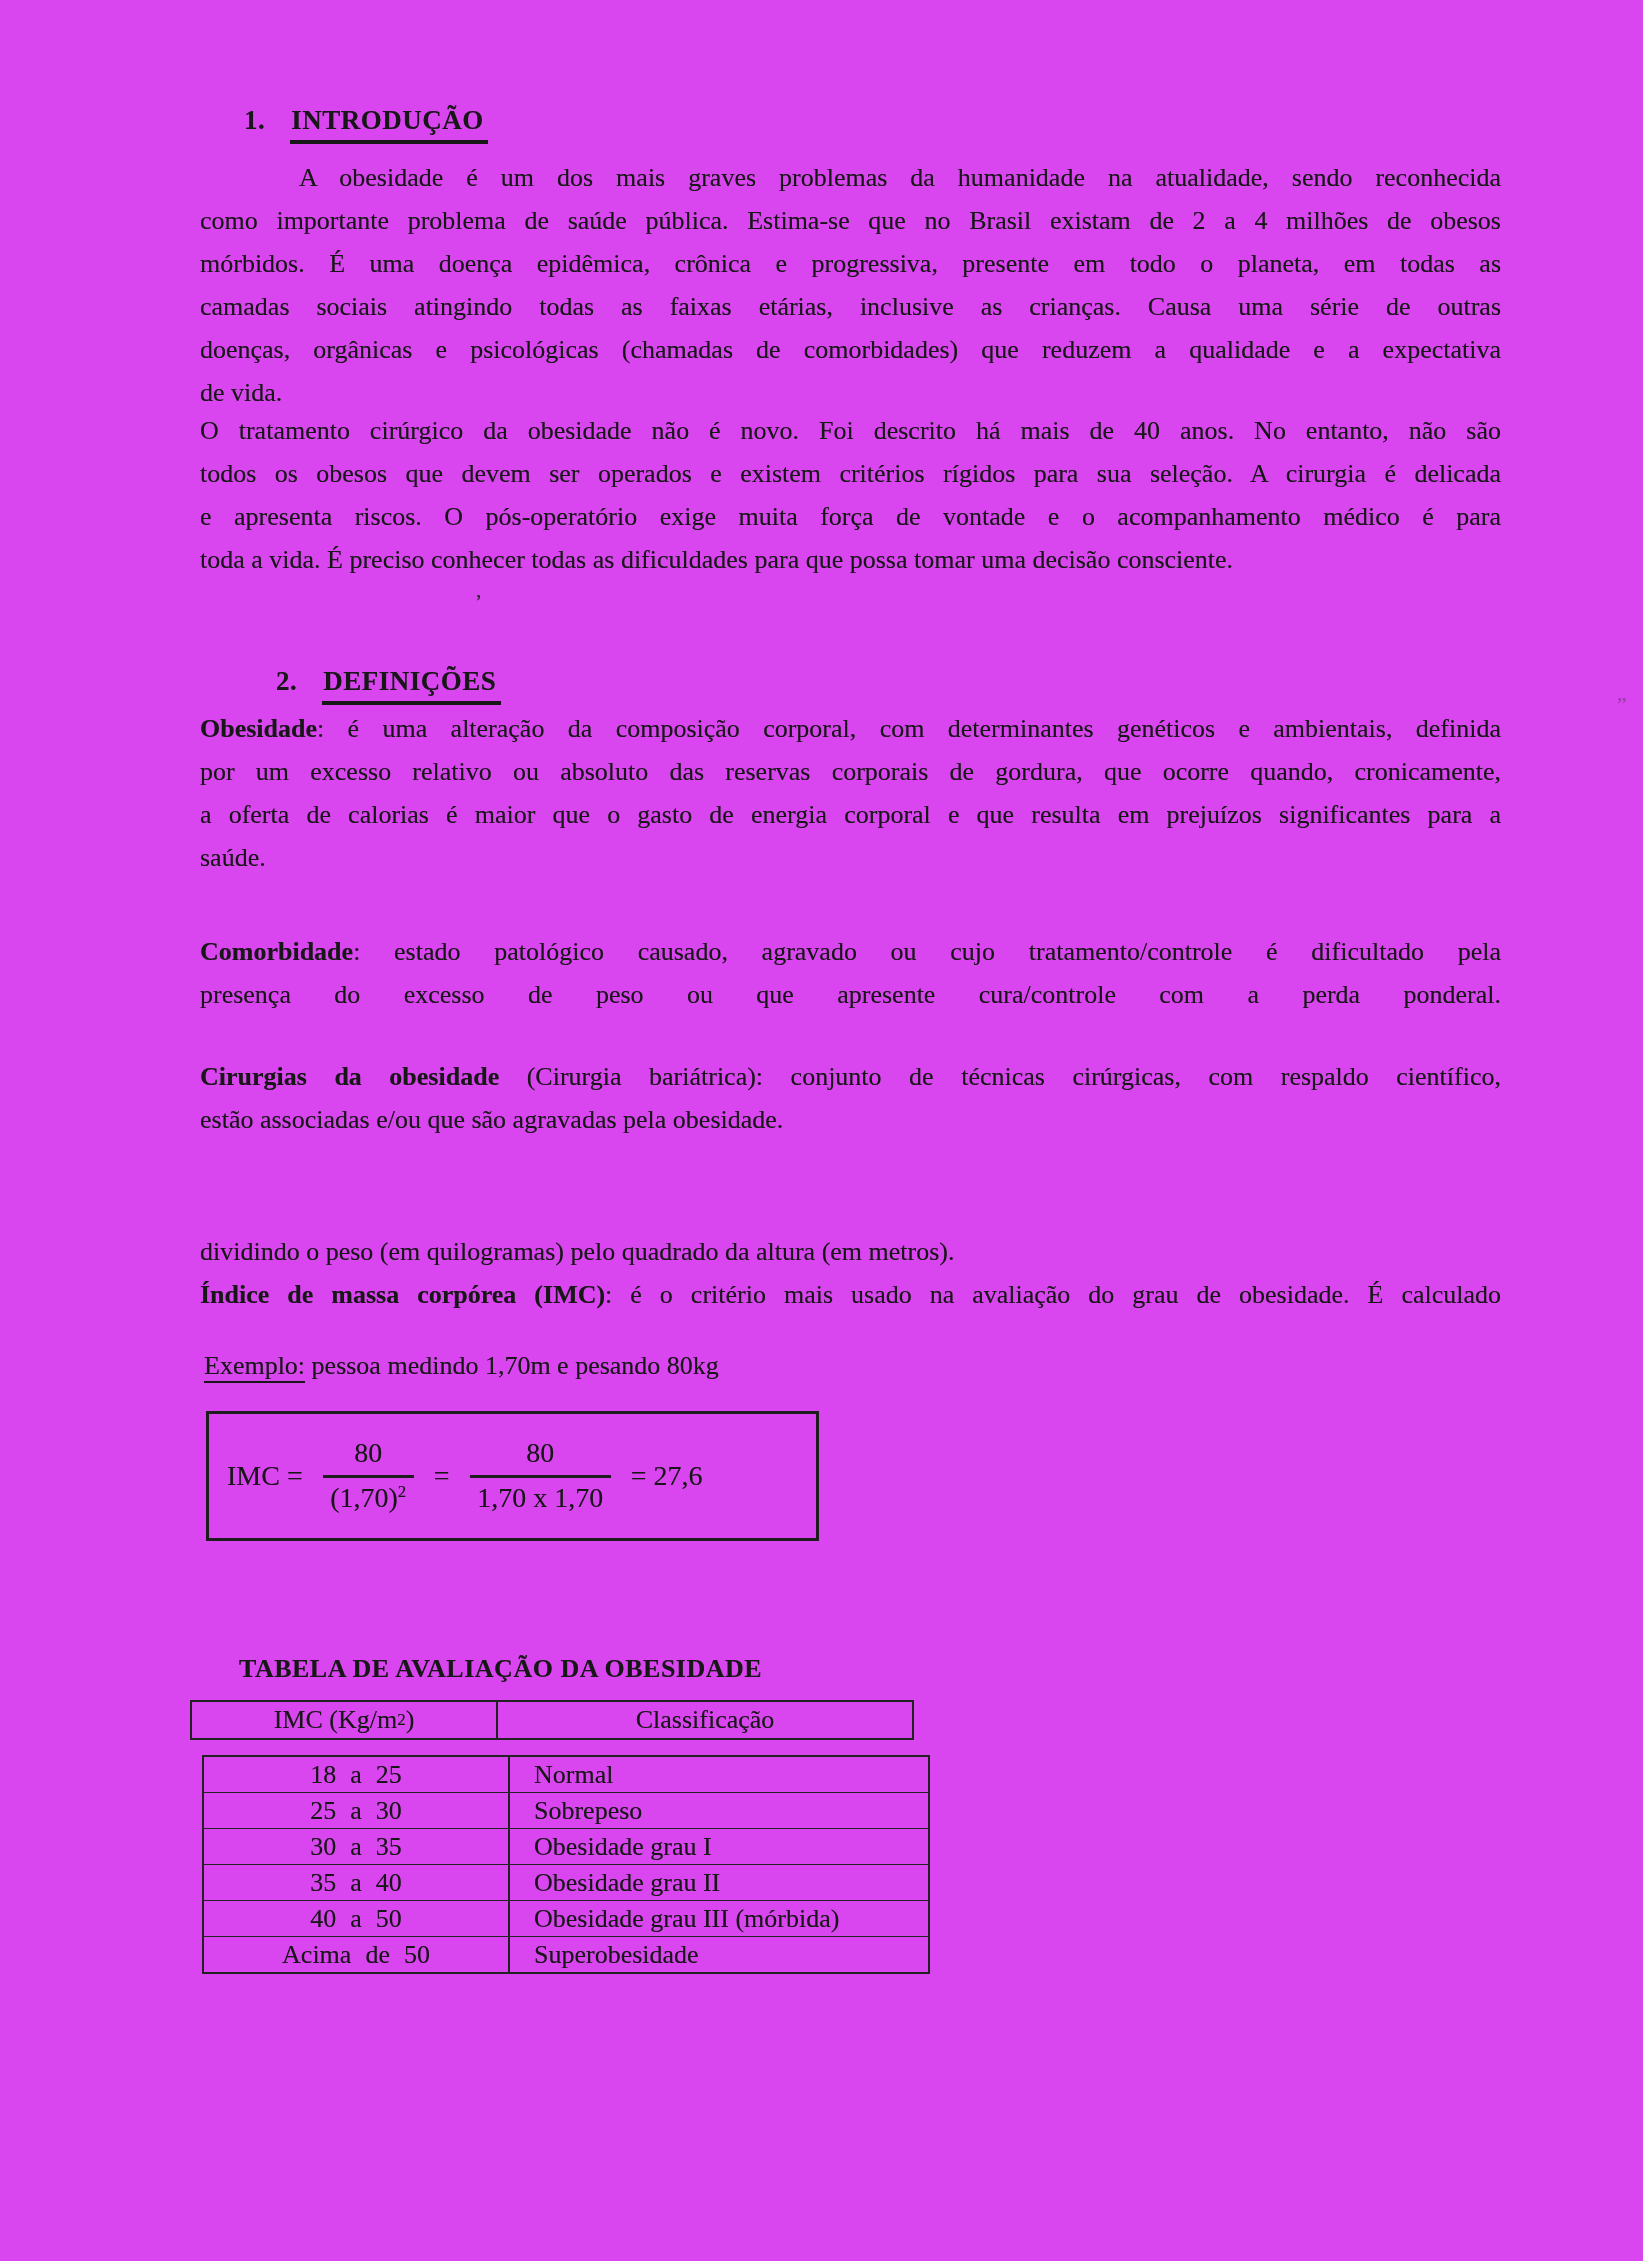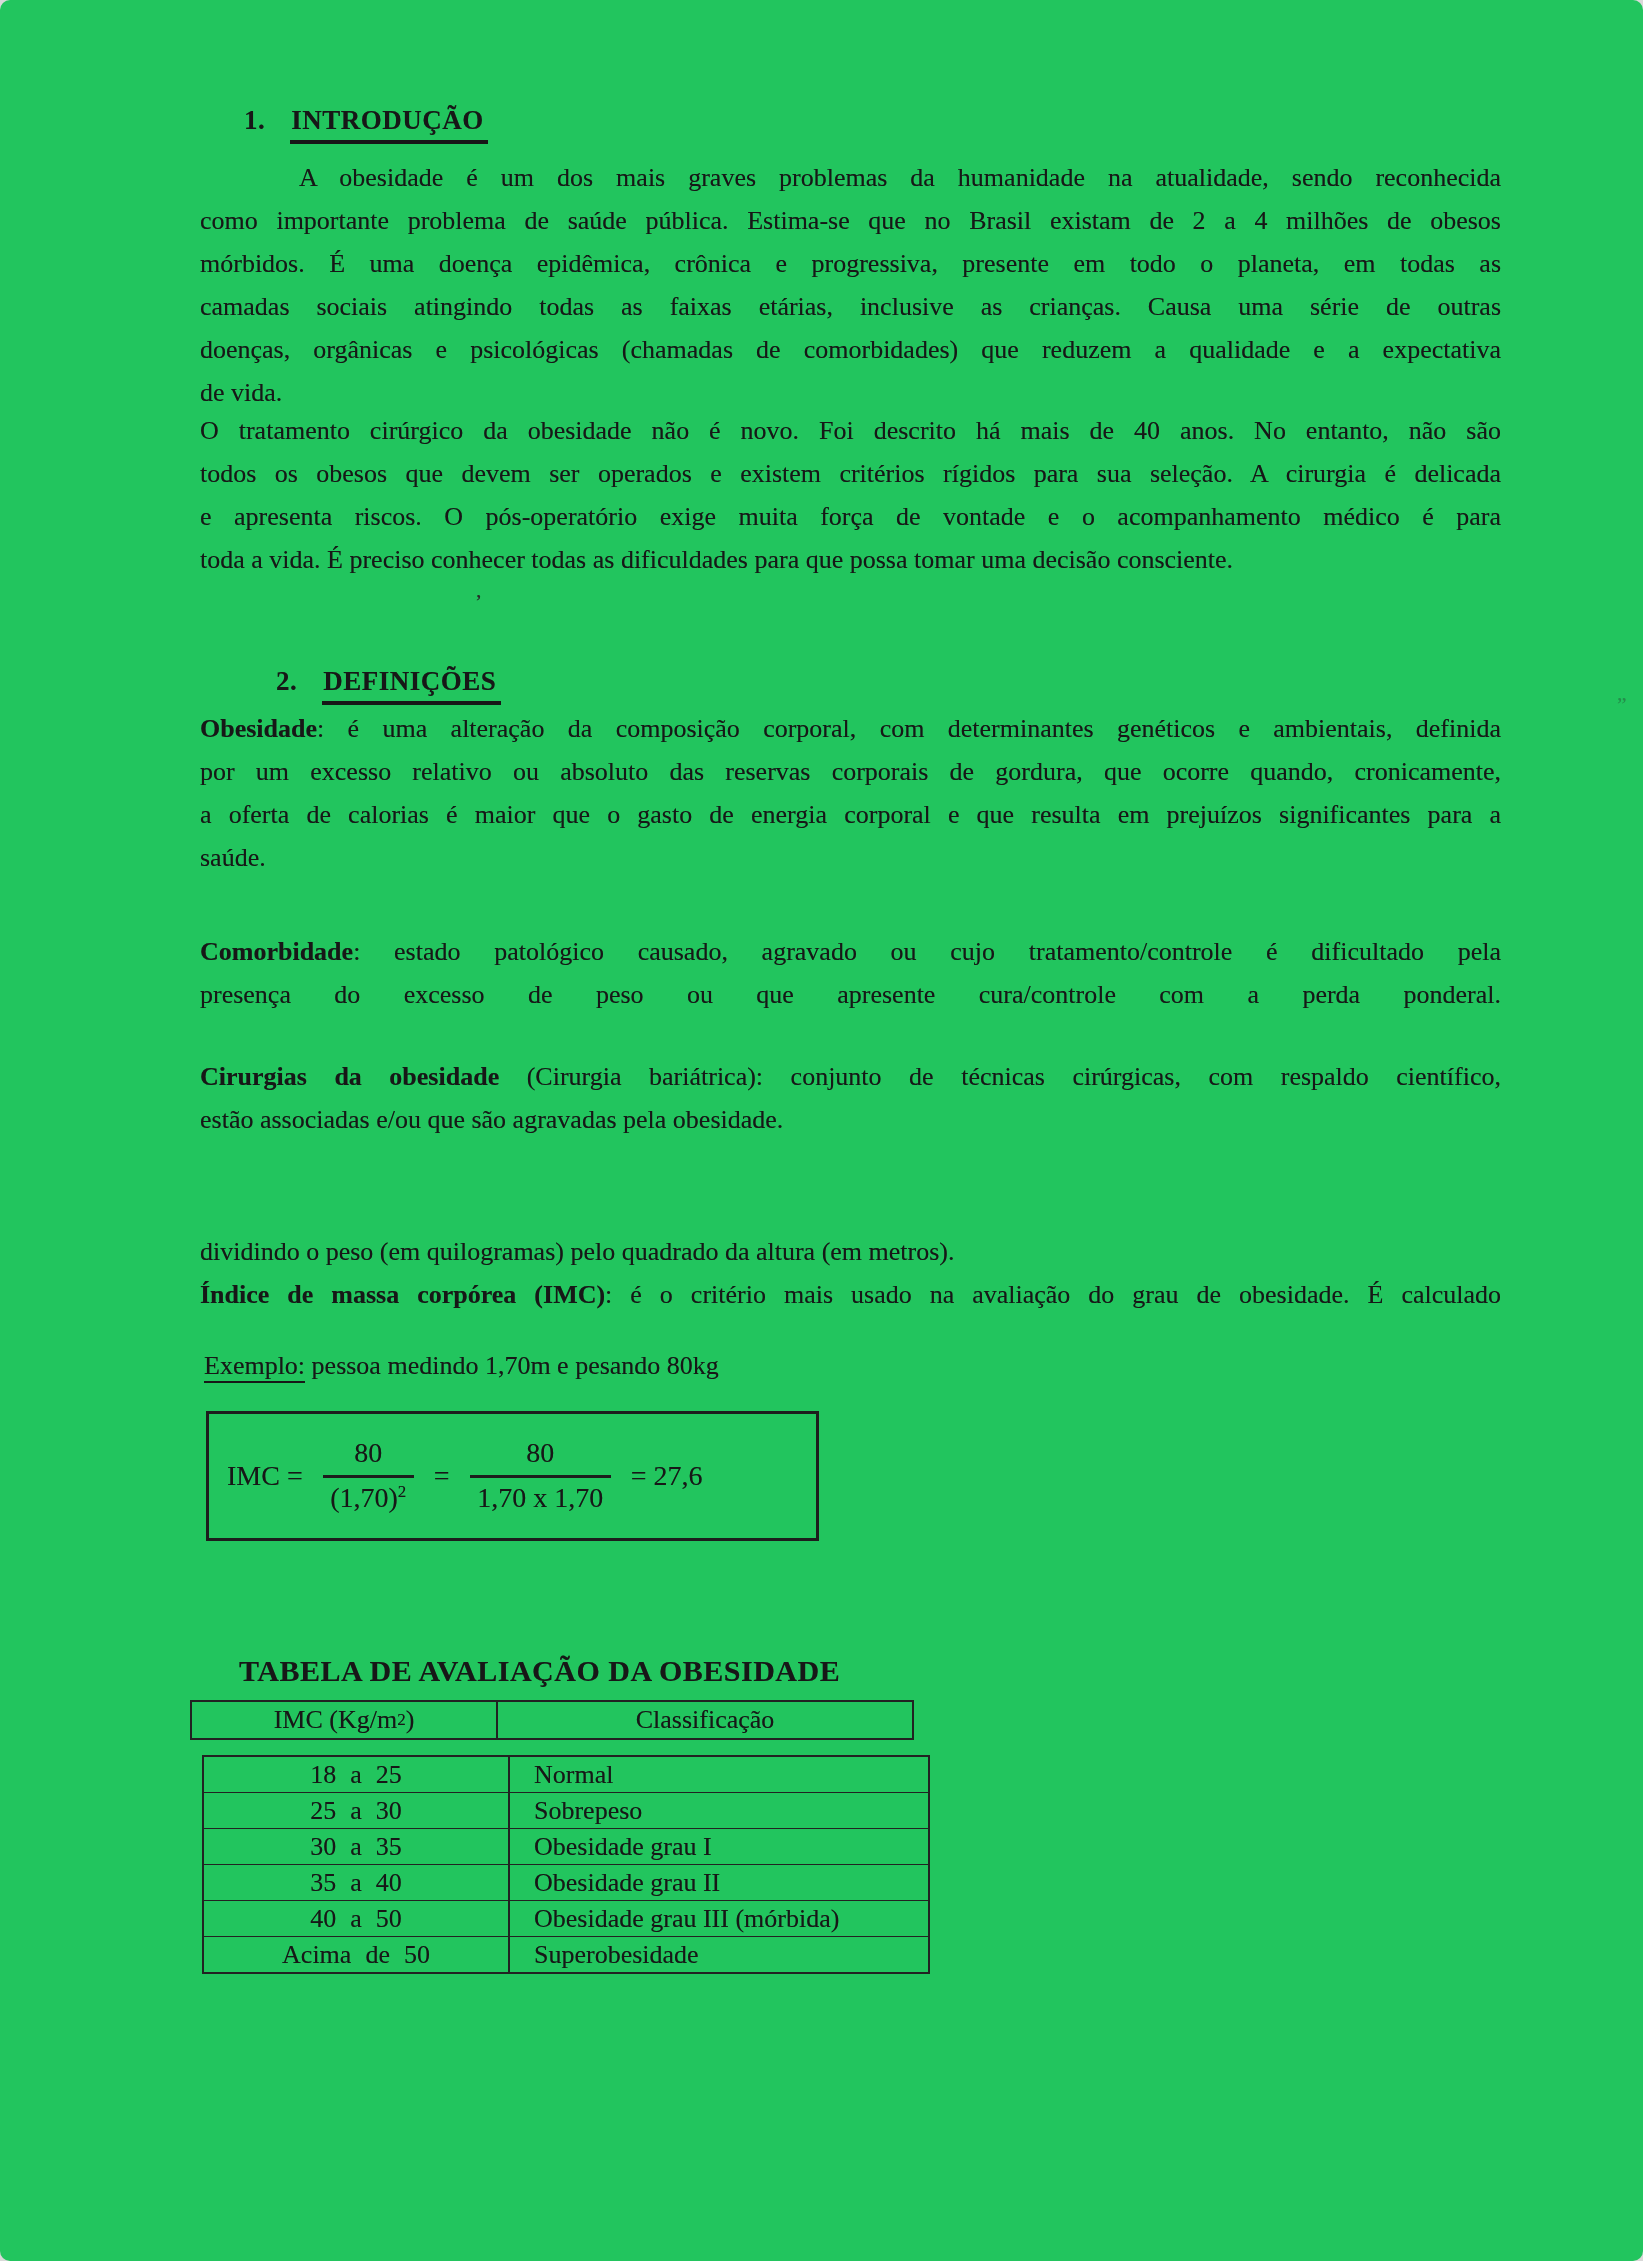--- a/index.html
+++ b/index.html
@@ -1,38 +1,38 @@
 <!DOCTYPE html>
 <html style="font-size:8.6px"><head>
 <meta charset="utf-8">
 <style>
   html,body{margin:0;padding:0;background:#d9d9d9;}
-  .page{position:relative;width:1643px;height:2261px;background:#22c55e;overflow:hidden;
+  .page{position:relative;width:1643px;height:2261px;background:#d946ef;overflow:hidden;
         font-family:"Liberation Serif","DejaVu Serif",serif;color:#171717;
-        text-shadow:0 0 0.5px rgba(20,20,20,.4);border-radius:10px;}
+        text-shadow:0 0 0.5px rgba(20,20,20,.4);}
   
   .sec-h{position:absolute;left:244px;font-size:27px;font-weight:bold;white-space:nowrap;letter-spacing:0.5px;}
   .sec-h .num{display:inline-block;margin-right:25px;}
   .sec-h .ttl{display:inline-block;border-bottom:4.8px solid #171717;padding:0 4.3px 3.8px 1.1px;}
   
   .para{position:absolute;left:200px;width:1301px;font-size:26px;}
   .ln{height:43px;line-height:43px;text-align:justify;text-align-last:justify;}
   .ln.end{text-align:left;text-align-last:left;}
   .ln.ind{padding-left:99px;}
   .term{font-weight:bold;}
   .u{border-bottom:2.7px solid #171717;padding-bottom:1.1px;}
   
   .fbox{position:absolute;left:206px;top:1411px;width:613px;height:130px;border:3.8px solid #1d1d1d;
         display:flex;align-items:center;padding-left:18px;gap:20px;font-size:28px;box-sizing:border-box;}
   .frac{display:inline-flex;flex-direction:column;align-items:center;line-height:1.15;}
   .frac .nm{padding-bottom:5.4px;}
   .frac .dn{border-top:3.2px solid #1d1d1d;padding:4.3px 7.5px 0 7.5px;}
   sup{font-size:17px;}
   
-  .tbl-title{position:absolute;left:239px;top:1654px;font-size:30px;font-weight:bold;letter-spacing:0.5px;}
+  .tbl-title{position:absolute;left:239px;top:1654px;font-size:26px;font-weight:bold;letter-spacing:0.5px;}
   .thead{position:absolute;left:190px;top:1700px;width:724px;height:40px;border:2.7px solid #222;
          display:flex;box-sizing:border-box;font-size:26px;text-align:right;}
   .thead .c1{width:304px;border-right:2.1px solid #222;display:flex;align-items:center;justify-content:center;}
   .thead .c2{flex:1;display:flex;align-items:center;justify-content:center;}
   .tbody{position:absolute;left:202px;top:1755px;width:728px;border:2.7px solid #222;box-sizing:border-box;font-size:26px;}
   .trow{display:flex;height:35px;border-bottom:1.6px solid #222;}
   .trow:last-child{border-bottom:none;}
   .trow .c1{width:304px;border-right:2.1px solid #222;display:flex;align-items:center;justify-content:center;word-spacing:7.5px;}
   .trow .c2{flex:1;display:flex;align-items:center;padding-left:24px;}
   

